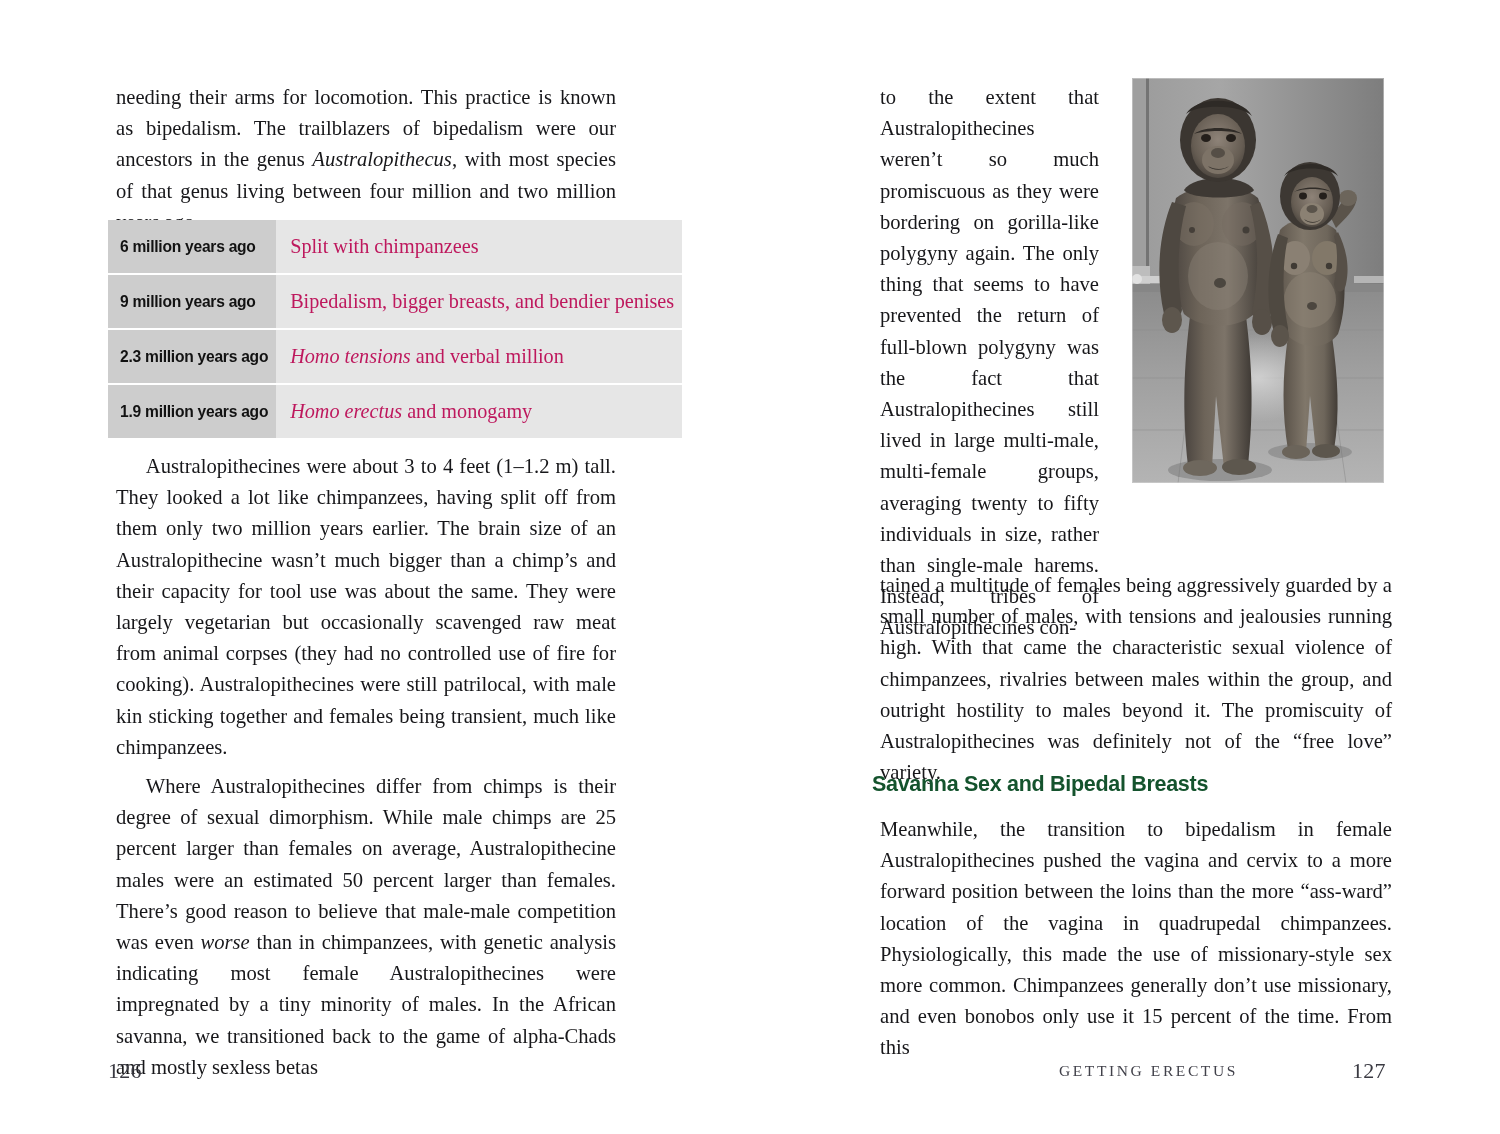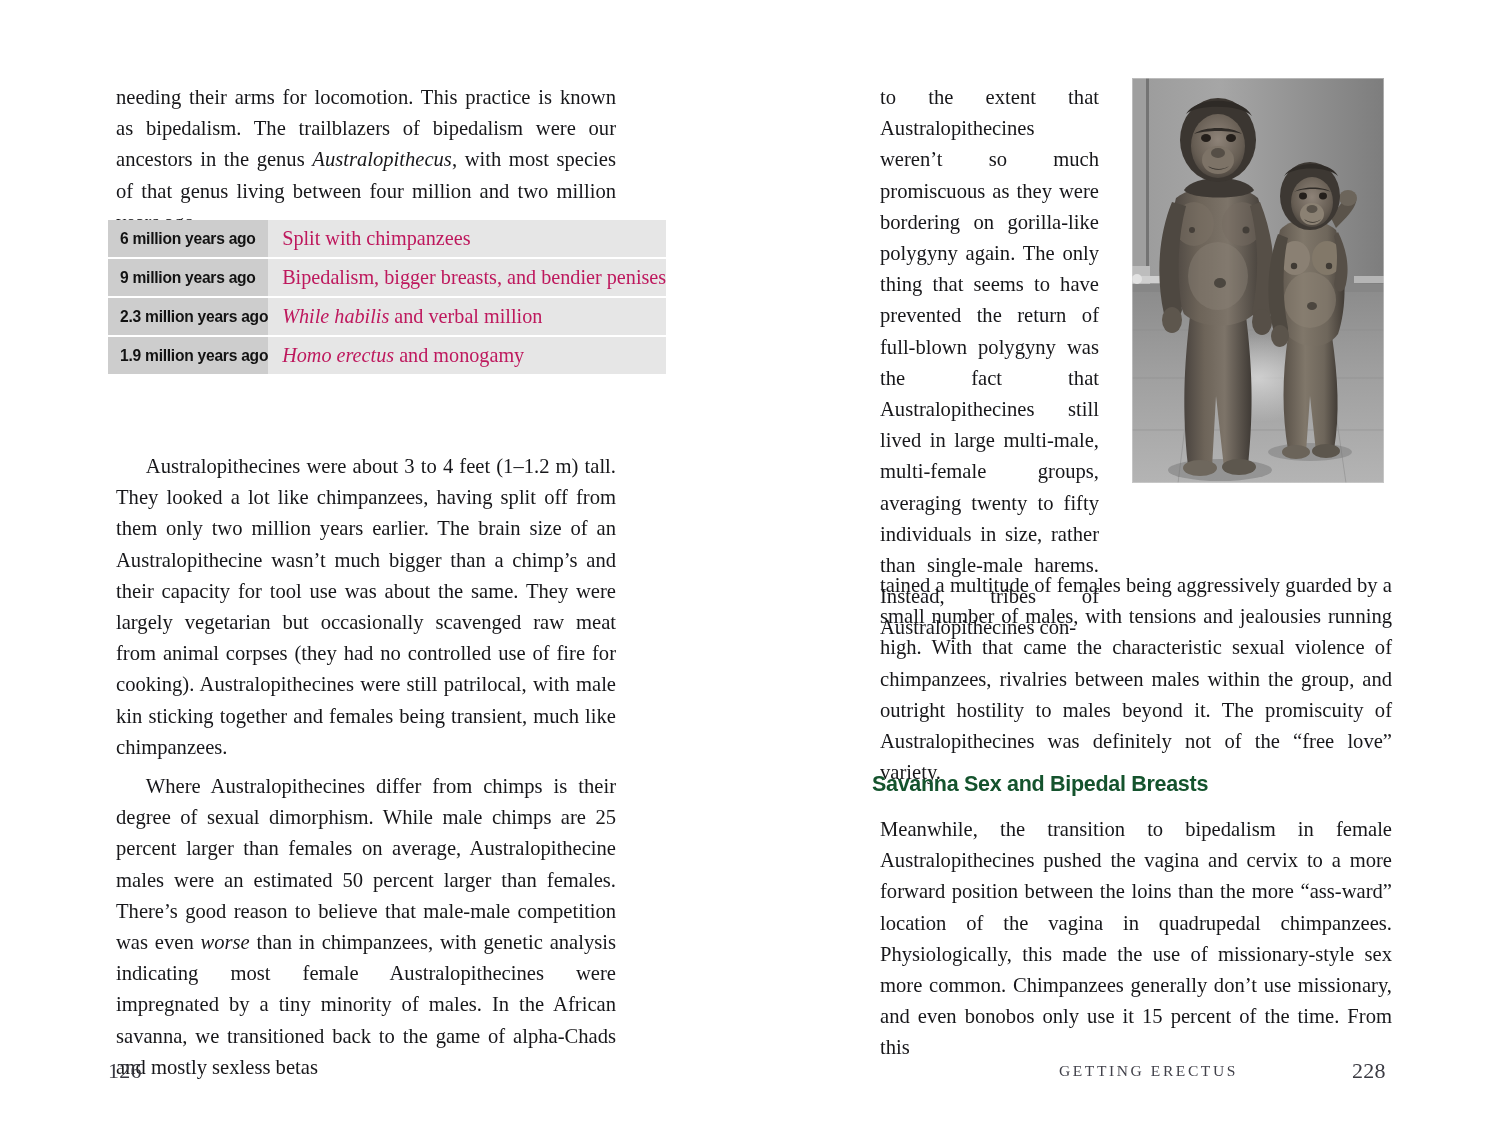--- a/index.html
+++ b/index.html
@@ -58,21 +58,21 @@
     position: absolute;
     left: 108px;
     top: 218px;
     width: 515px;
     border-collapse: separate;
     border-spacing: 0 2px;
     font-size: 19px;
   }
   .timeline tr { height: 37px; }
   .timeline td {
-    padding: 0;
+    padding: 8px;
     vertical-align: middle;
     height: 37px;
   }
   .timeline td.when {
     width: 154px;
     background: #cdcdcd;
     font-family: "Liberation Sans", "DejaVu Sans", sans-serif;
     font-weight: bold;
     font-size: 15.6px;
     letter-spacing: -0.25px;
@@ -179,21 +179,21 @@
         <tr>
           <td class="when">6 million years ago</td>
           <td class="what"><em></em><span>Split with chimpanzees</span></td>
         </tr>
         <tr>
           <td class="when">9 million years ago</td>
           <td class="what"><em></em><span>Bipedalism, bigger breasts, and bendier penises</span></td>
         </tr>
         <tr>
           <td class="when">2.3 million years ago</td>
-          <td class="what"><em>While habilis</em><span> and verbal million</span></td>
+          <td class="what"><em>Homo tensions</em><span> and verbal million</span></td>
         </tr>
         <tr>
           <td class="when">1.9 million years ago</td>
           <td class="what"><em>Homo erectus</em><span> and monogamy</span></td>
         </tr>
       </tbody>
     </table>
 
     <div class="textcol lt-bottom">
       <p class="indent">Australopithecines were about 3 to 4 feet (1–1.2 m) tall. They looked a lot like chimpanzees, having split off from them only two million years earlier. The brain size of an Australopithecine wasn’t much bigger than a chimp’s and their capacity for tool use was about the same. They were largely vegetarian but occasionally scavenged raw meat from animal corpses (they had no controlled use of fire for cooking). Australopithecines were still patrilocal, with male kin sticking together and females being transient, much like chimpanzees.</p>
@@ -353,15 +353,15 @@
     <p>tained a multitude of females being aggressively guarded by a small number of males, with tensions and jealousies running high. With that came the characteristic sexual violence of chimpanzees, rivalries between males within the group, and outright hostility to males beyond it. The promiscuity of Australopithecines was definitely not of the “free love” variety.</p>
   </div>
 
   <div class="section-head">Savanna Sex and Bipedal Breasts</div>
 
   <div class="textcol rt-after-head">
     <p>Meanwhile, the transition to bipedalism in female Australopithecines pushed the vagina and cervix to a more forward position between the loins than the more “ass-ward” location of the vagina in quadrupedal chimpanzees. Physiologically, this made the use of missionary-style sex more common. Chimpanzees generally don’t use missionary, and even bonobos only use it 15 percent of the time. From this</p>
   </div>
 
   <div class="runhead runhead-right">Getting Erectus</div>
-  <div class="folio folio-right">228</div>
+  <div class="folio folio-right">127</div>
 
 </div>
 
 </body></html>

